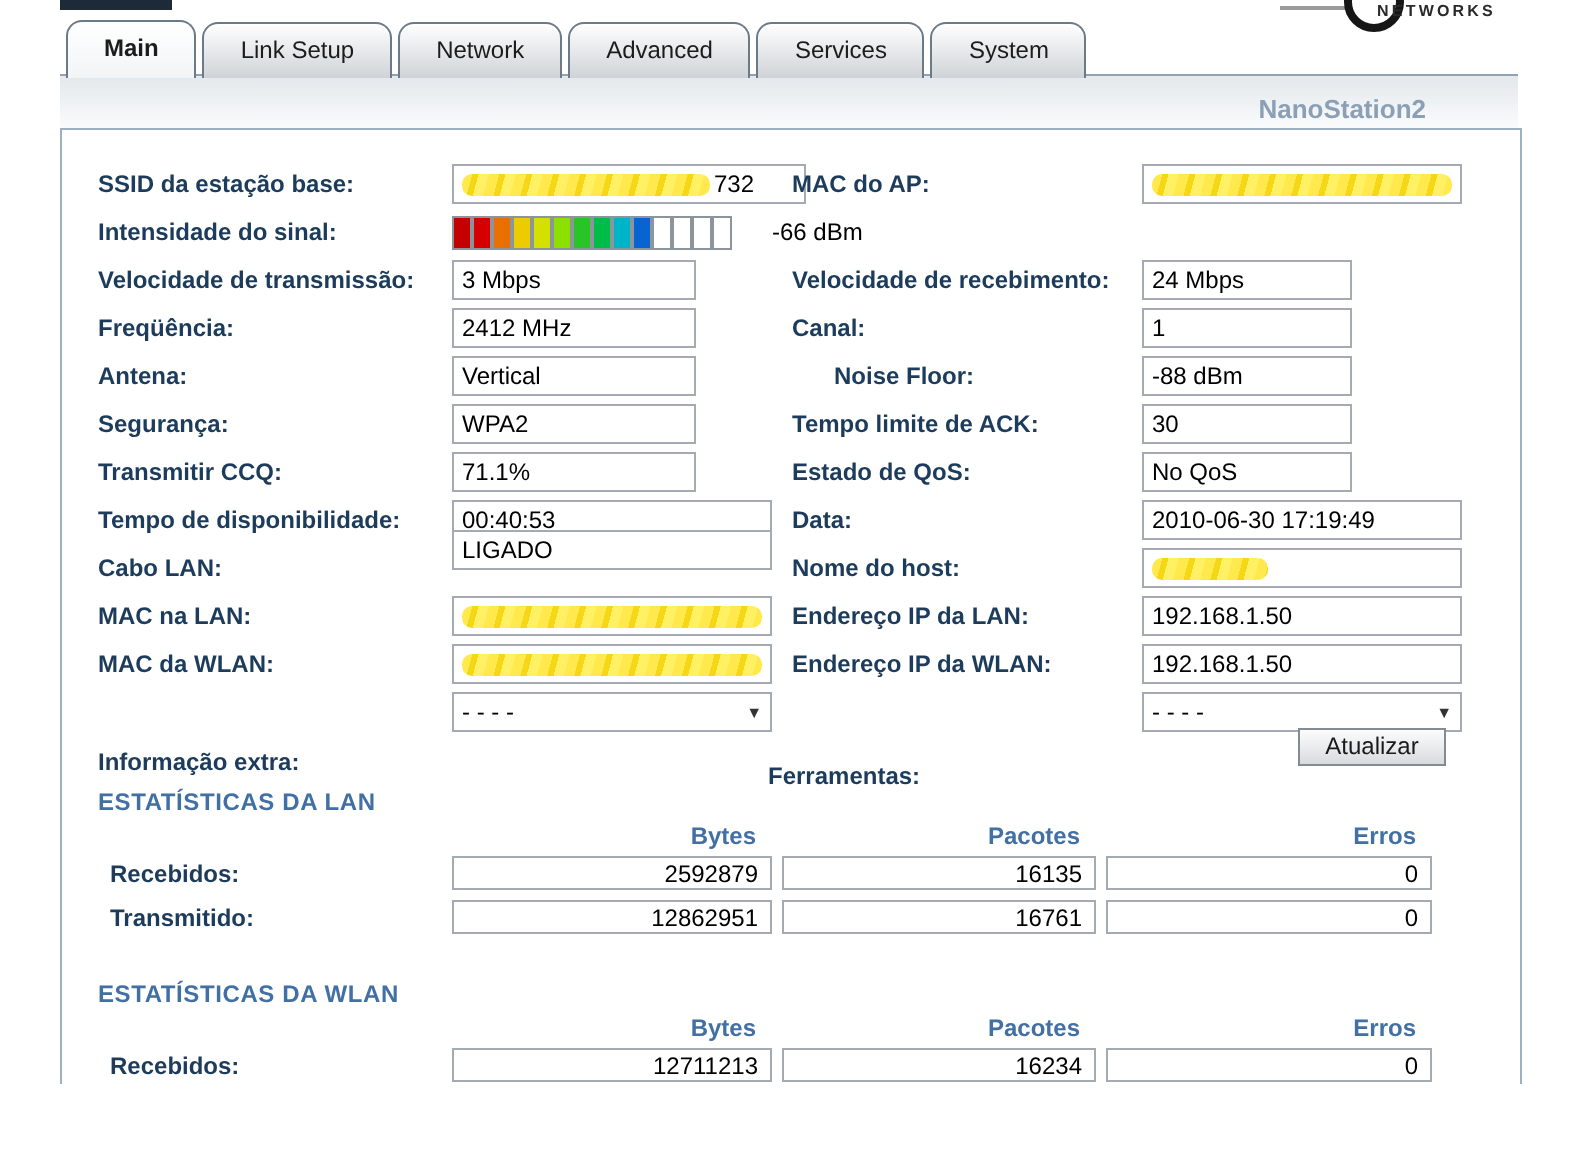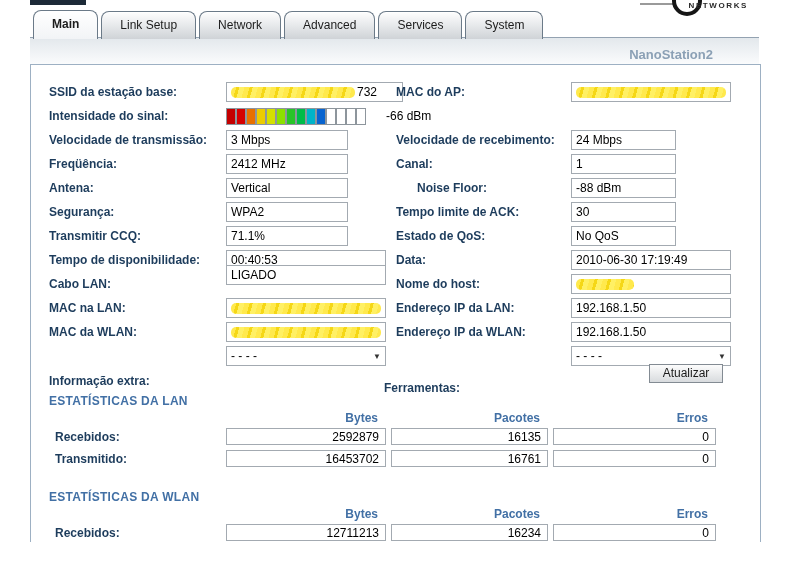--- a/index.html
+++ b/index.html
@@ -156,21 +156,21 @@
     <div id="stats-area">
         <div class="section-title" style="top: 329px;">ESTATÍSTICAS DA LAN</div>
         <div class="col-header" style="left: 195px; width: 160px; top: 346px;">Bytes</div>
         <div class="col-header" style="left: 360px; width: 157px; top: 346px;">Pacotes</div>
         <div class="col-header" style="left: 522px; width: 163px; top: 346px;">Erros</div>
         <div class="stats-row-label" style="top: 365px;">Recebidos:</div>
         <div class="stats-value-box" style="left: 195px; width: 160px; top: 363px;">2592879</div>
         <div class="stats-value-box" style="left: 360px; width: 157px; top: 363px;">16135</div>
         <div class="stats-value-box" style="left: 522px; width: 163px; top: 363px;">0</div>
         <div class="stats-row-label" style="top: 387px;">Transmitido:</div>
-        <div class="stats-value-box" style="left: 195px; width: 160px; top: 385px;">16453702</div>
+        <div class="stats-value-box" style="left: 195px; width: 160px; top: 385px;">12862951</div>
         <div class="stats-value-box" style="left: 360px; width: 157px; top: 385px; padding-left: 22px;">16761</div>
         <div class="stats-value-box" style="left: 522px; width: 163px; top: 385px;">0</div>
         <div class="section-title" style="top: 425px;">ESTATÍSTICAS DA WLAN</div>
         <div class="col-header" style="left: 195px; width: 160px; top: 442px;">Bytes</div>
         <div class="col-header" style="left: 360px; width: 157px; top: 442px;">Pacotes</div>
         <div class="col-header" style="left: 522px; width: 163px; top: 442px;">Erros</div>
         <div class="stats-row-label" style="top: 461px;">Recebidos:</div>
         <div class="stats-value-box" style="left: 195px; width: 160px; top: 459px;">12711213</div>
         <div class="stats-value-box" style="left: 360px; width: 157px; top: 459px;">16234</div>
         <div class="stats-value-box" style="left: 522px; width: 163px; top: 459px;">0</div>

